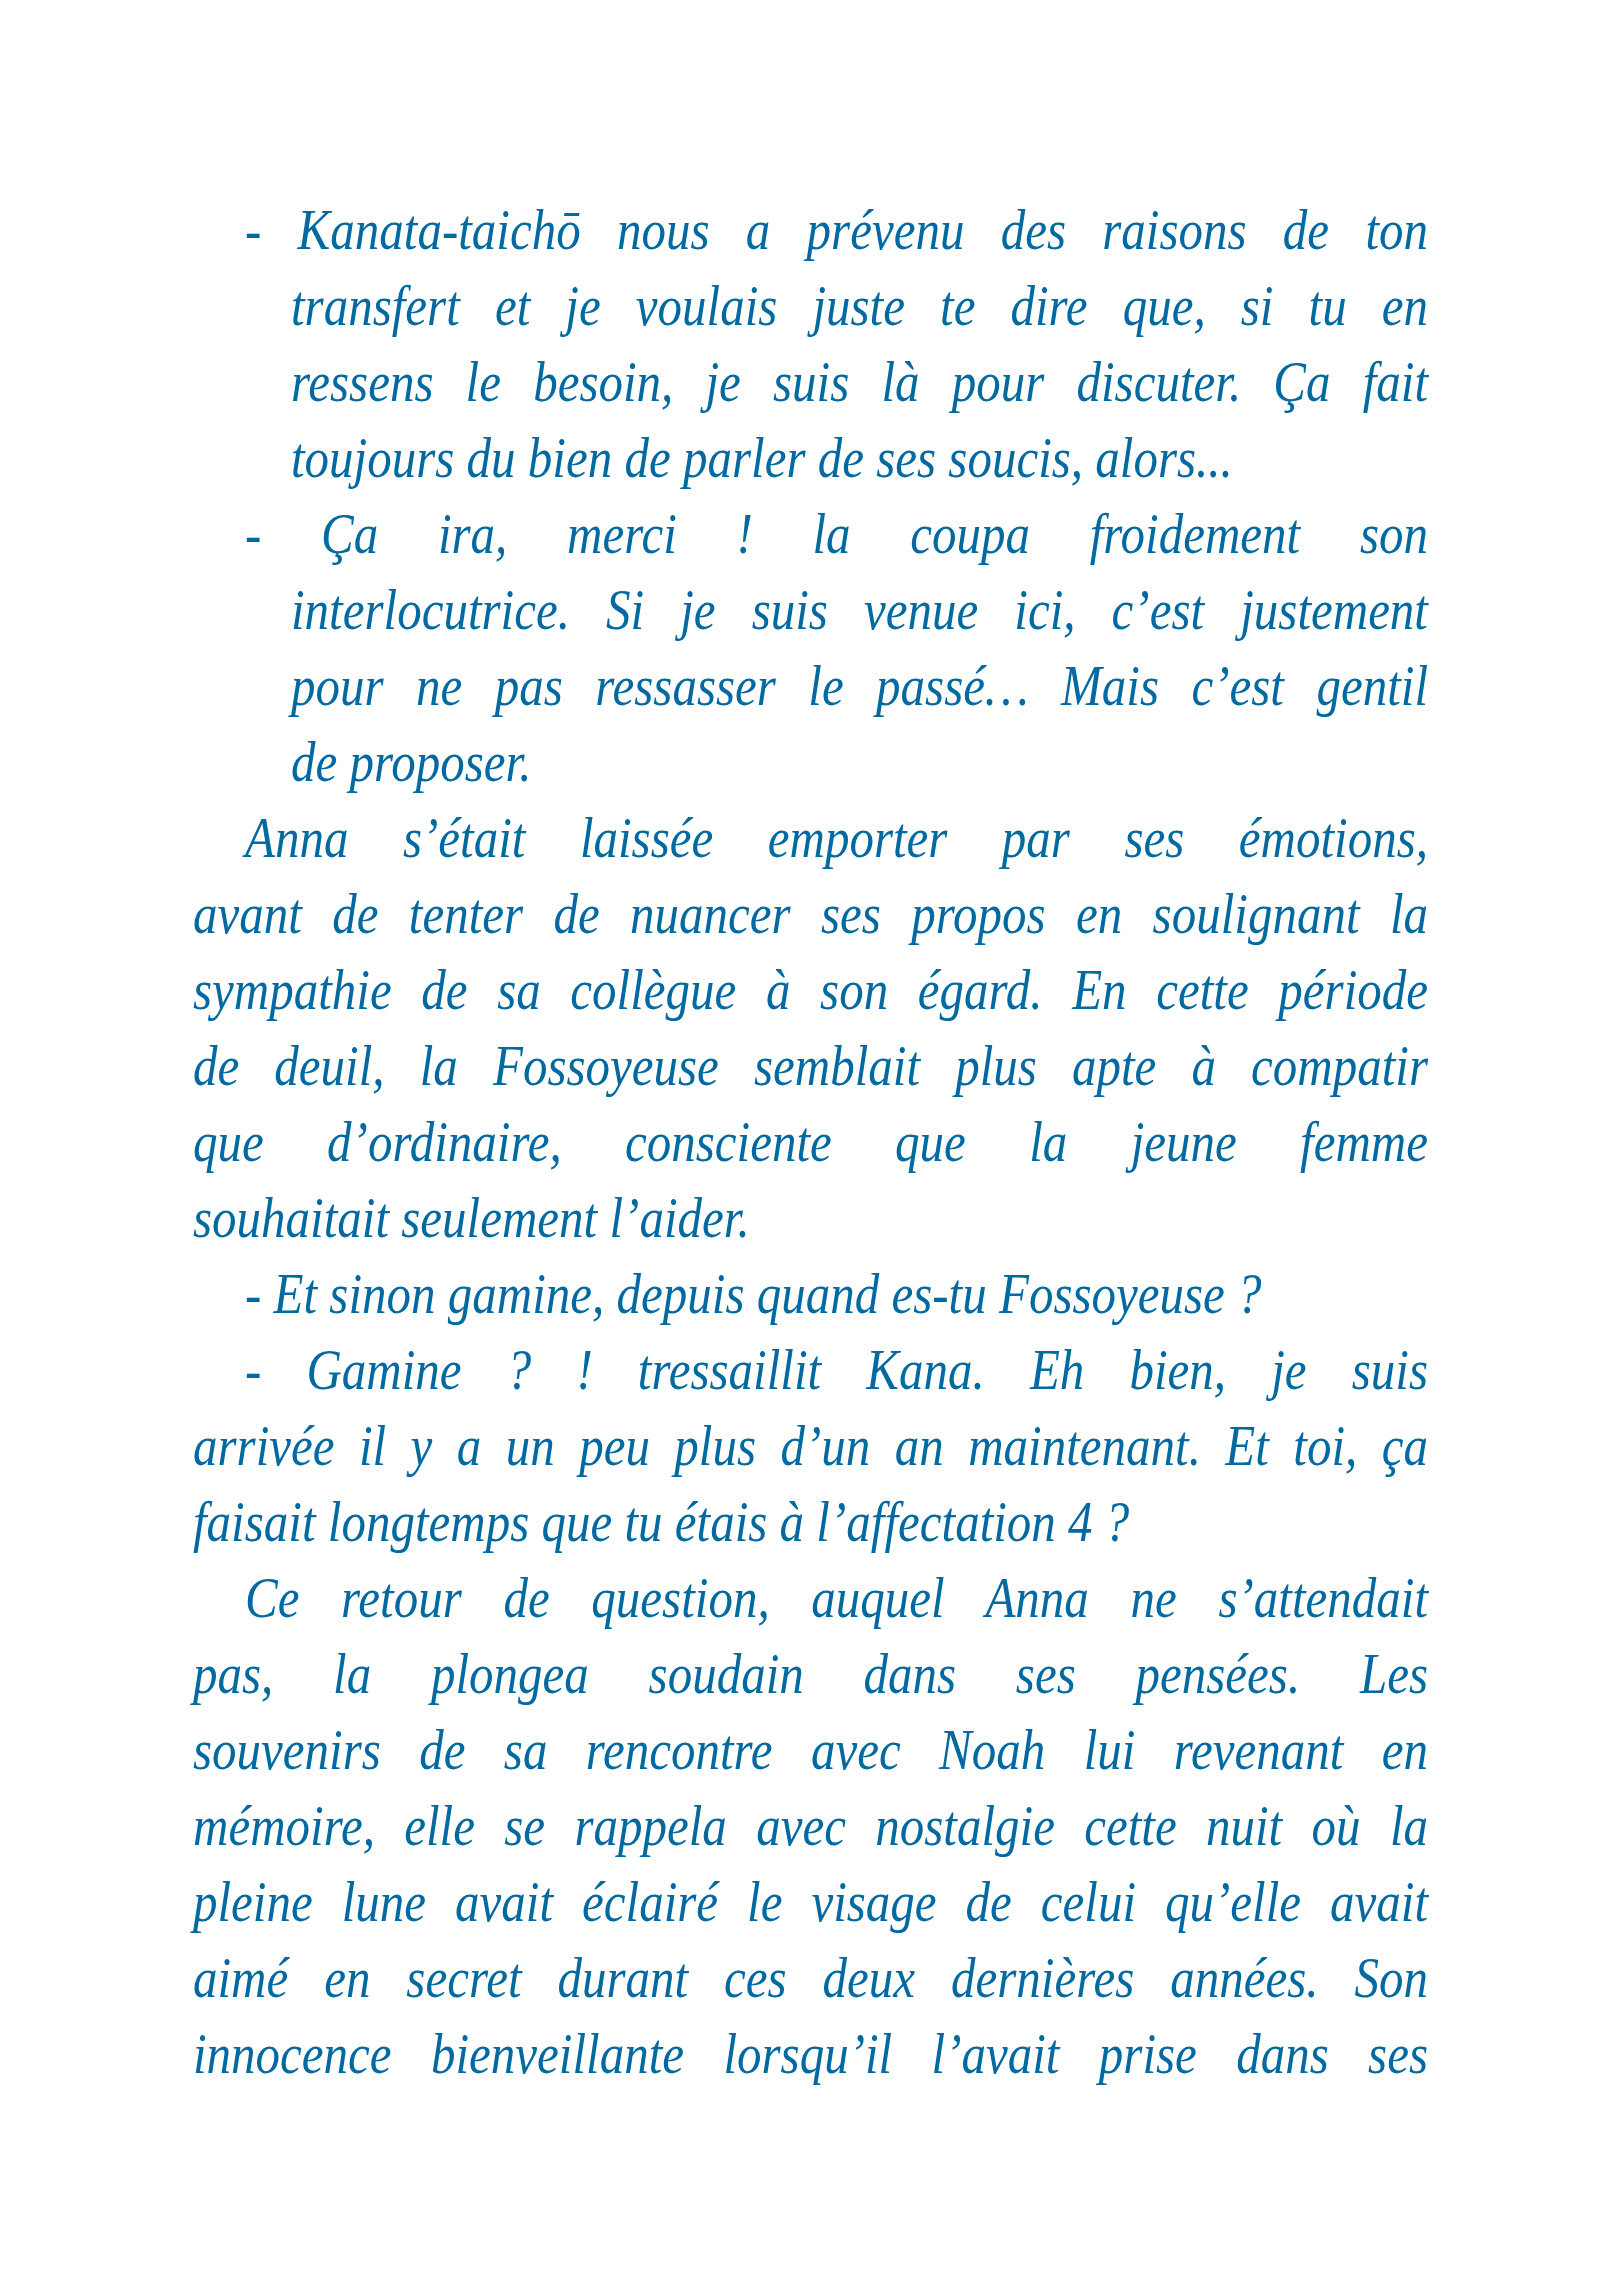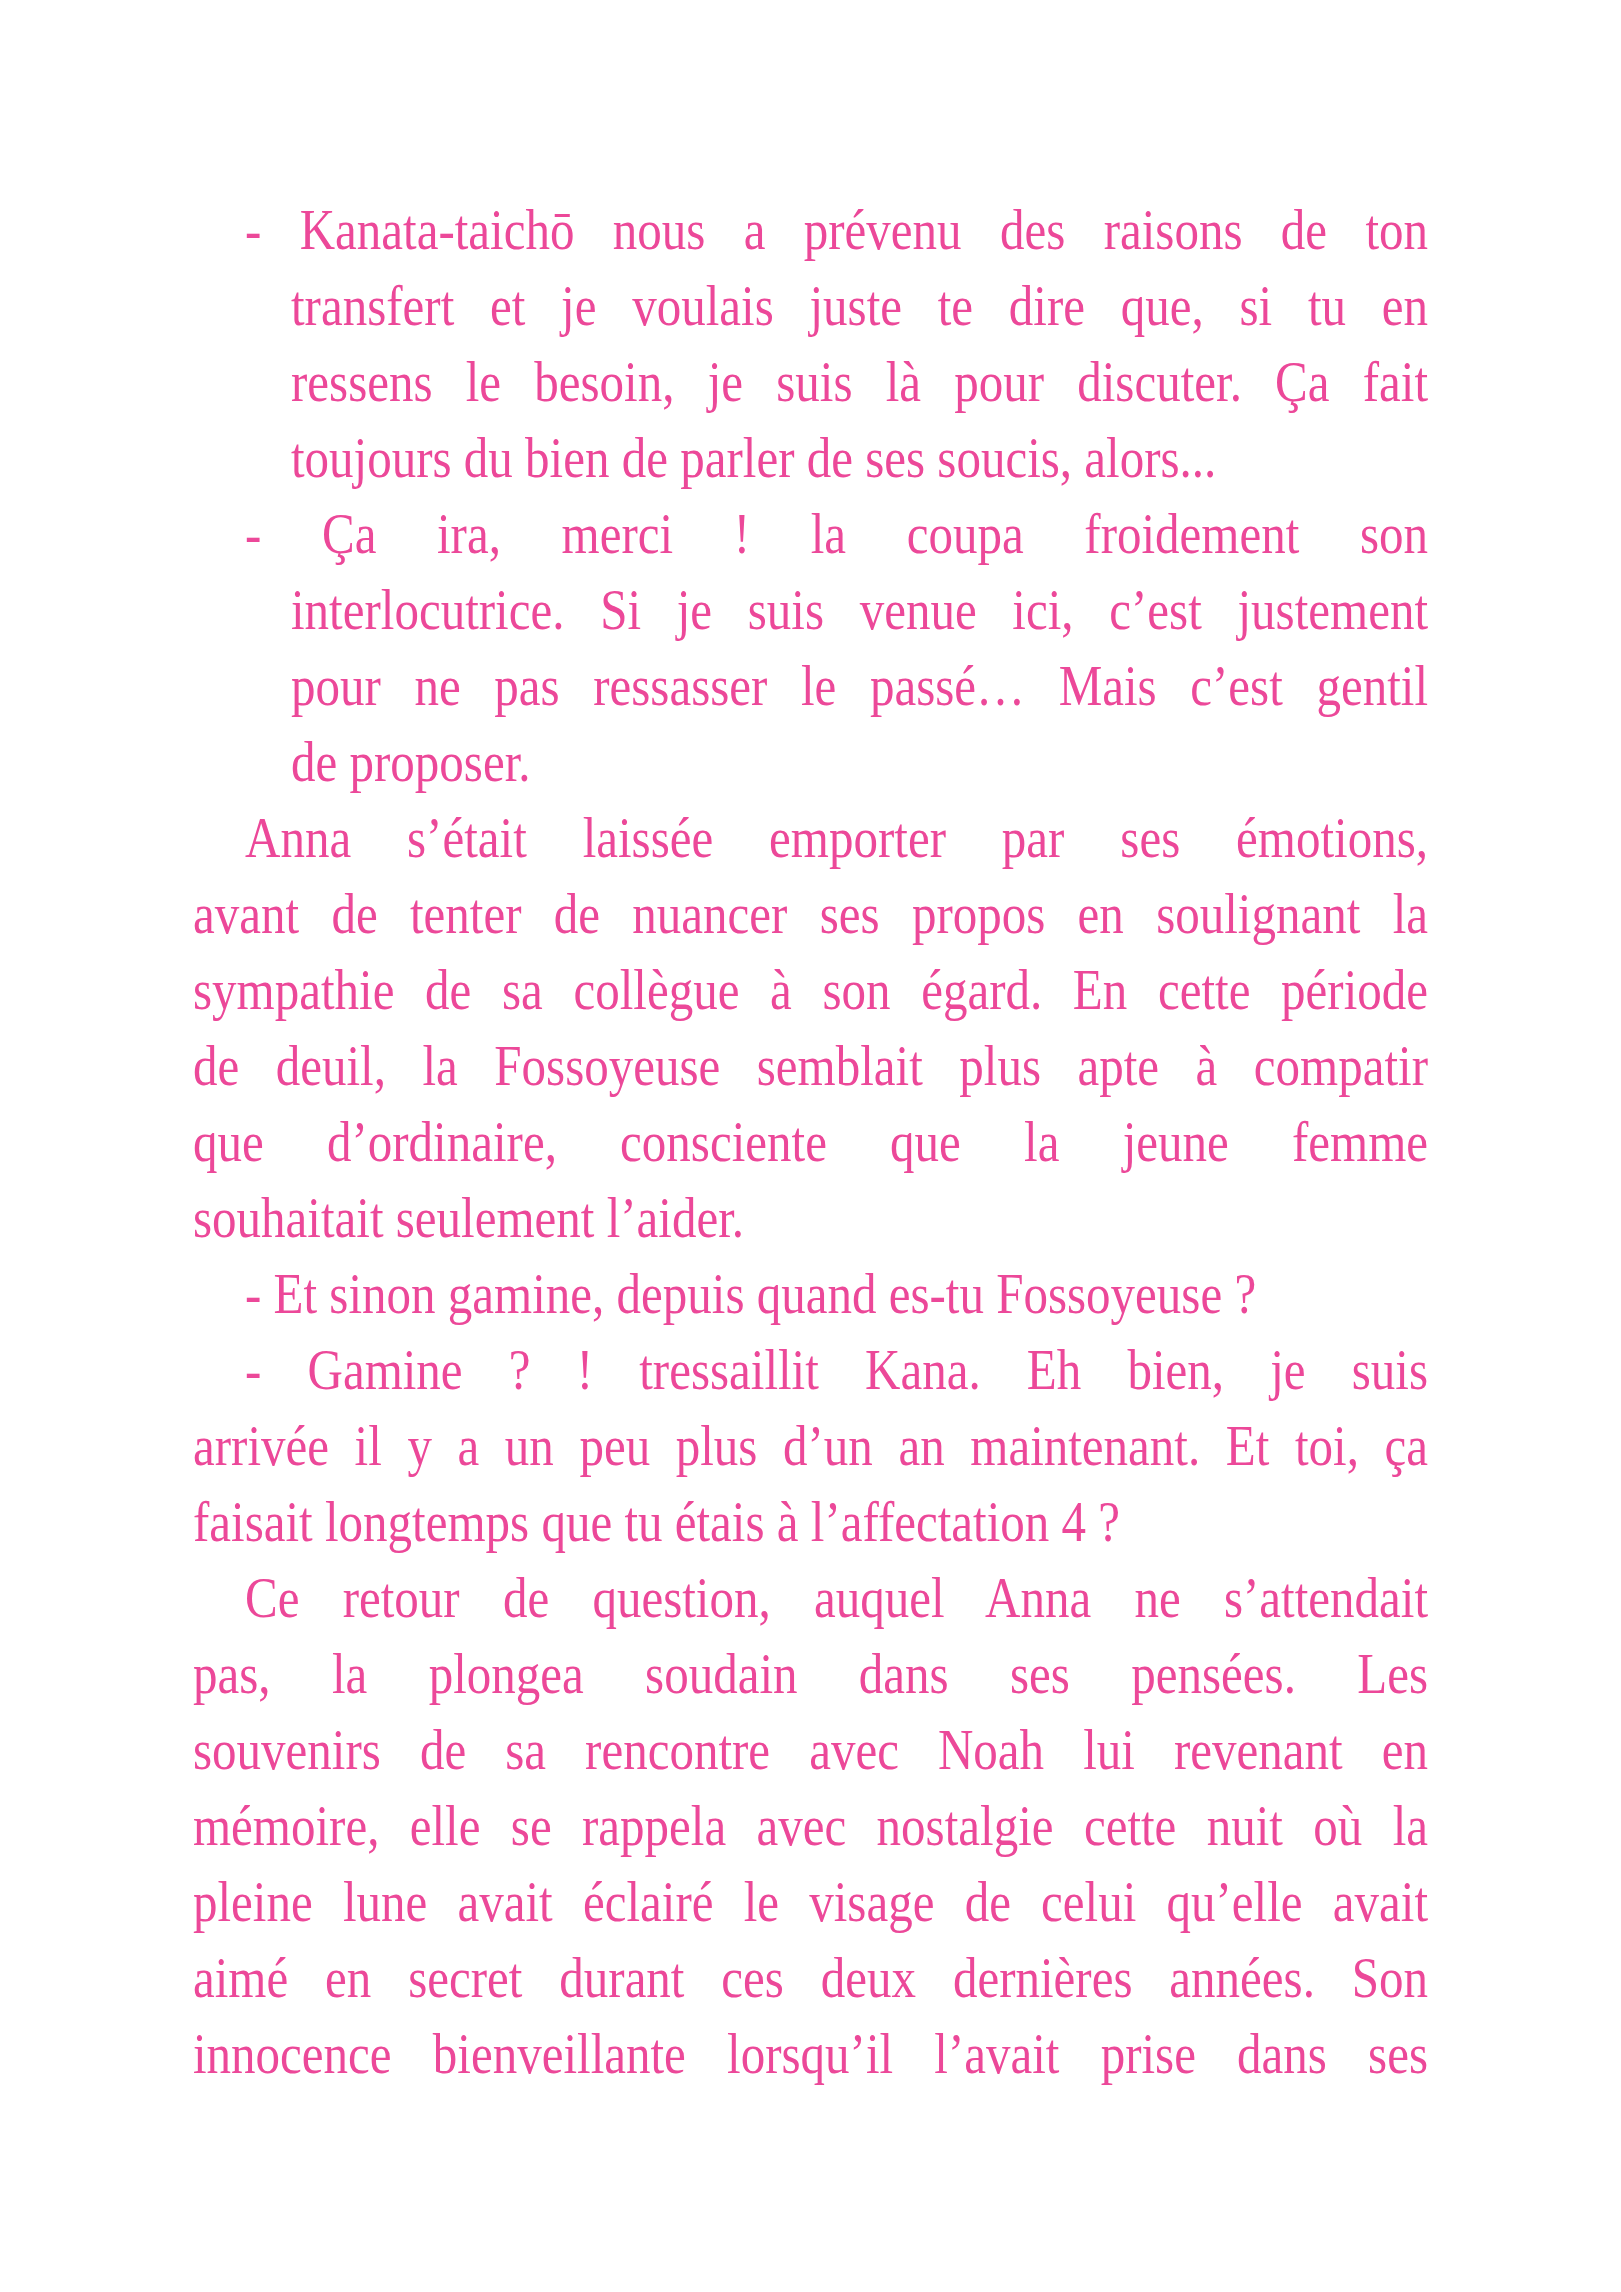--- a/index.html
+++ b/index.html
@@ -17,23 +17,24 @@
     position: relative;
     width: 1621px;
     height: 2293px;
     background: #ffffff;
   }
   .text-block {
     position: absolute;
     left: 193px;
     top: 192px;
     width: 1235px;
-    color: #ec4899;
+    color: #0369a1;
     font-size: 49px;
     line-height: 76px;
+    font-style: italic;
   }
   p.line {
     margin: 0;
     padding: 0;
     white-space: normal;
     
     transform: scaleY(1.18);
     transform-origin: 50% 50%;
   }
   p.line.flush { margin-left: 0; }

